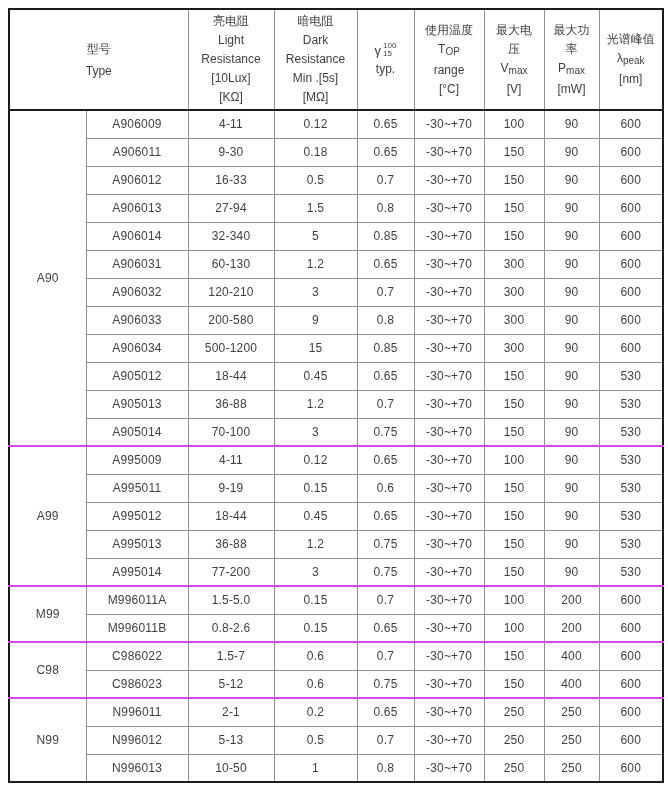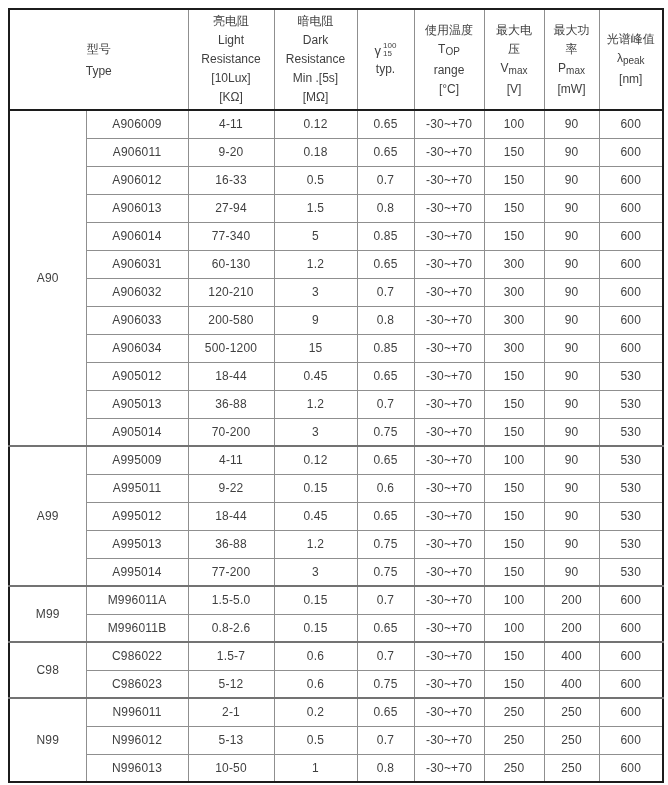--- a/index.html
+++ b/index.html
@@ -26,21 +26,21 @@
     font-size: 12px;
     font-weight: normal;
     border-bottom: 2px solid #1c1c1c;
     padding: 2px 0;
   }
   tbody td {
     height: 28px;
     font-size: 12px;
     letter-spacing: 0.2px;
   }
-  tr.group-start td { border-top: 2px solid #737373; }
+  tr.group-start td { border-top: 2px solid #d946ef; }
   td.group-cell { font-size: 12px; }
   .hl { line-height: 19px; }
   .hl2 { line-height: 22px; }
   sub.small {
     font-size: 10px;
     vertical-align: -2px;
     letter-spacing: 0;
     text-align: center;
   }
   .gamma-line {
@@ -137,21 +137,21 @@
           <td>4-11</td>
           <td>0.12</td>
           <td>0.65</td>
           <td>-30~+70</td>
           <td>100</td>
           <td>90</td>
           <td>600</td>
         </tr>
         <tr>
           <td>A906011</td>
-          <td>9-20</td>
+          <td>9-30</td>
           <td>0.18</td>
           <td>0.65</td>
           <td>-30~+70</td>
           <td>150</td>
           <td>90</td>
           <td>600</td>
         </tr>
         <tr>
           <td>A906012</td>
           <td>16-33</td>
@@ -167,21 +167,21 @@
           <td>27-94</td>
           <td>1.5</td>
           <td>0.8</td>
           <td>-30~+70</td>
           <td>150</td>
           <td>90</td>
           <td>600</td>
         </tr>
         <tr>
           <td>A906014</td>
-          <td>77-340</td>
+          <td>32-340</td>
           <td>5</td>
           <td>0.85</td>
           <td>-30~+70</td>
           <td>150</td>
           <td>90</td>
           <td>600</td>
         </tr>
         <tr>
           <td>A906031</td>
           <td>60-130</td>
@@ -237,42 +237,42 @@
           <td>36-88</td>
           <td>1.2</td>
           <td>0.7</td>
           <td>-30~+70</td>
           <td>150</td>
           <td>90</td>
           <td>530</td>
         </tr>
         <tr>
           <td>A905014</td>
-          <td>70-200</td>
+          <td>70-100</td>
           <td>3</td>
           <td>0.75</td>
           <td>-30~+70</td>
           <td>150</td>
           <td>90</td>
           <td>530</td>
         </tr>
         <tr class="group-start">
           <td rowspan="5" class="group-cell">A99</td>
           <td>A995009</td>
           <td>4-11</td>
           <td>0.12</td>
           <td>0.65</td>
           <td>-30~+70</td>
           <td>100</td>
           <td>90</td>
           <td>530</td>
         </tr>
         <tr>
           <td>A995011</td>
-          <td>9-22</td>
+          <td>9-19</td>
           <td>0.15</td>
           <td>0.6</td>
           <td>-30~+70</td>
           <td>150</td>
           <td>90</td>
           <td>530</td>
         </tr>
         <tr>
           <td>A995012</td>
           <td>18-44</td>

